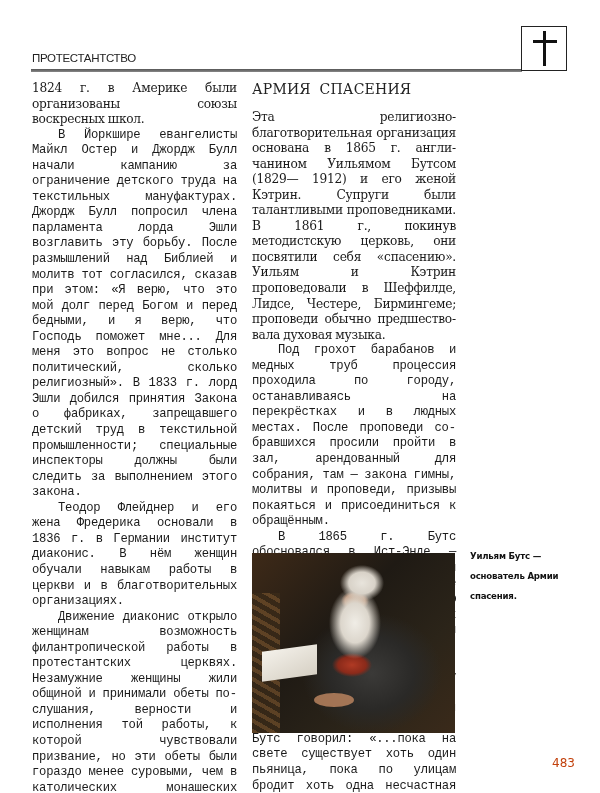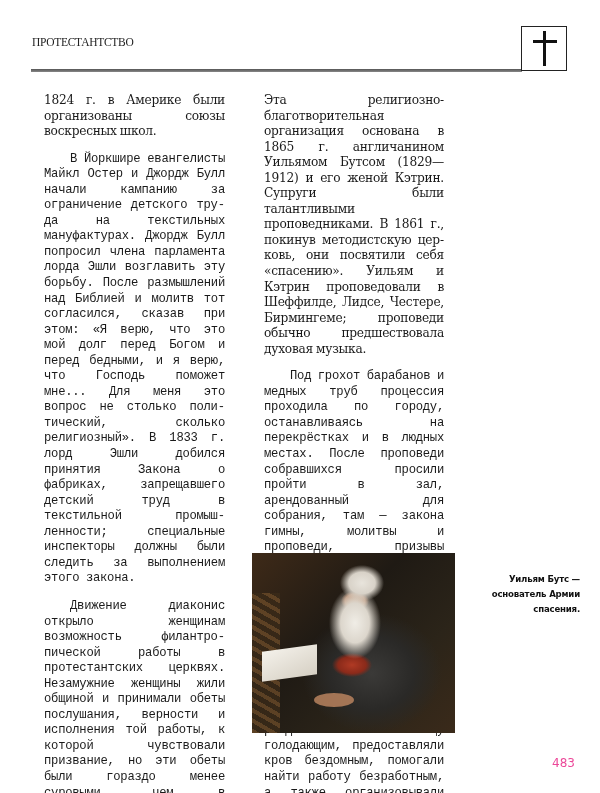--- a/index.html
+++ b/index.html
@@ -1,40 +1,40 @@
 <!DOCTYPE html>
 <html><head>
   <meta charset="utf-8">
   <style>
     html, body { margin: 0; padding: 0; }
     body {
       width: 600px; height: 793px; background: #ffffff; position: relative; overflow: hidden;
       font-family: "DejaVu Serif", "Liberation Serif", serif; color: #1a1a1a;
     }
     .running-head {
-      position: absolute; left: 32px; top: 36px;
-      font-family: Liberation Serif, serif;
+      position: absolute; left: 32px; top: 52px;
+      font-family: Liberation Sans, sans-serif;
       font-size: 11.5px; letter-spacing: -0.3px; color: #222;
     }
     .head-rule {
       position: absolute; left: 31px; top: 69px; width: 491px; height: 3px;
       background: linear-gradient(#555, #888);
     }
     .cross-box {
       position: absolute; left: 521px; top: 26px; width: 46px; height: 45px;
       border: 1.5px solid #222; background: #fff; box-sizing: border-box;
     }
     .cross-v { position: absolute; left: 21px; top: 4px; width: 3px; height: 35px; background: #111; }
     .cross-h { position: absolute; left: 11px; top: 13px; width: 24px; height: 3px; background: #111; }
 
     .col {
       position: absolute; font-size: 12.2px; line-height: 15.55px; text-align: justify;
       letter-spacing: -0.25px; word-spacing: -0.5px;
     }
-    .col p { margin: 12px; text-indent: 0; hyphens: manual; }
+    .col p { margin: 0; text-indent: 0; hyphens: manual; }
     .col p.ind { text-indent: 26px; font-family: Liberation Mono, monospace; }
     .col-left { left: 32px; top: 81px; width: 205px; }
     .col-right { left: 252px; top: 81px; width: 204px; }
     .section-title {
       font-family: "DejaVu Serif", "Liberation Serif", serif;
       font-size: 14px; letter-spacing: 0.2px; word-spacing: 4px;
       margin: 0 0 12px 0; line-height: 17px; text-align: left; color: #222;
       font-weight: normal;
     }
 
@@ -57,50 +57,51 @@
     .fig-hands {
       position: absolute; left: 62px; top: 140px; width: 40px; height: 14px;
       border-radius: 50%; background: #b9825e; opacity: 0.85;
     }
     .fig-drape {
       position: absolute; left: 0; top: 40px; width: 28px; height: 140px;
       background: repeating-linear-gradient(30deg, #6a4a28 0 4px, #3a2a18 4px 9px);
       opacity: 0.8;
     }
     .caption {
-      position: absolute; left: 470px; top: 572px; width: 110px;
+      position: absolute; left: 470px; top: 546px; width: 110px;
       font-family: "DejaVu Sans", "Liberation Sans", sans-serif;
-      font-size: 8.6px; line-height: 15px; font-weight: bold; color: #111;
+      font-size: 8.6px; line-height: 20px; font-weight: bold; color: #111;
       letter-spacing: -0.2px;
-      text-align: right;
     }
     .page-number {
       position: absolute; left: 552px; top: 756px;
       font-family: "DejaVu Sans", "Liberation Sans", sans-serif;
-      font-size: 12px; color: #ec4899;
+      font-size: 12px; color: #c2410c;
     }
   </style>
 </head>
 <body>
 
 <div class="running-head">ПРОТЕСТАНТСТВО</div>
 <div class="head-rule"></div>
 <div class="cross-box">
   <div class="cross-v"></div>
   <div class="cross-h"></div>
 </div>
 
 <div class="col col-left">
   <p>1824 г. в Америке были организованы союзы воскресных школ.</p>
   <p class="ind">В Йоркшире евангелисты Майкл Остер и Джордж Булл начали кам­панию за ограничение детского тру­да на текстильных мануфактурах. Джордж Булл попросил члена парла­мента лорда Эшли возглавить эту борьбу. После размышлений над Биб­лией и молитв тот согласился, сказав при этом: «Я верю, что это мой долг перед Богом и перед бедными, и я верю, что Господь поможет мне... Для меня это вопрос не столько поли­тический, сколько религиозный». В 1833 г. лорд Эшли добился принятия Закона о фабриках, запрещавшего детский труд в текстильной промыш­ленности; специальные инспекторы должны были следить за выполнени­ем этого закона.</p>
+  <p class="ind">Теодор Флейднер и его жена Фредерика основали в 1836 г. в Гер­мании институт диаконис. В нём женщин обучали навыкам работы в церкви и в благотворительных орга­низациях.</p>
   <p class="ind">Движение диаконис открыло женщинам возможность филантро­пической работы в протестантских церквях. Незамужние женщины жи­ли общиной и принимали обеты по­слушания, верности и исполнения той работы, к которой чувствовали призвание, но эти обеты были гораз­до менее суровыми, чем в католичес­ких монашеских орденах.</p>
 
 </div>
 
 <div class="col col-right">
+  <h2 class="section-title">АРМИЯ  СПАСЕНИЯ</h2>
   <p>Эта религиозно-благотворительная организация основана в 1865 г. англи­чанином Уильямом Бутсом (1829— 1912) и его женой Кэтрин. Супруги были талантливыми проповедниками. В 1861 г., покинув методистскую цер­ковь, они посвятили себя «спасению». Уильям и Кэтрин проповедовали в Шеффилде, Лидсе, Честере, Бирмин­геме; проповеди обычно предшество­вала духовая музыка.</p>
   <p class="ind">Под грохот барабанов и медных труб процессия проходила по городу, останавливаясь на перекрёстках и в людных местах. После проповеди со­бравшихся просили пройти в зал, арендованный для собрания, там — закона гимны, молитвы и проповеди, призывы покаяться и присоединить­ся к обращённым.</p>
   <p class="ind">В 1865 г. Бутс обосновался в Ист-Энде — беднейшем районе Лондона — и начал проповедовать Евангелие и оказывать практическую помощь нуж­дающимся. В рамках программы помо­щи раздавали пищу голодающим, пре­доставляли кров бездомным, помогали найти работу безработным, а также ор­ганизовывали приюты для женщин и бывших заключённых. Бутс говорил: «...пока на свете существует хоть один пьяница, пока по улицам бродит хоть одна несчастная падшая женщина, пока</p>
 </div>
 
 <div class="figure" title="portrait-of-william-booth-reading">
   <div class="fig-drape"></div>
   <div class="fig-book"></div>
   <div class="fig-hands"></div>
 </div>

